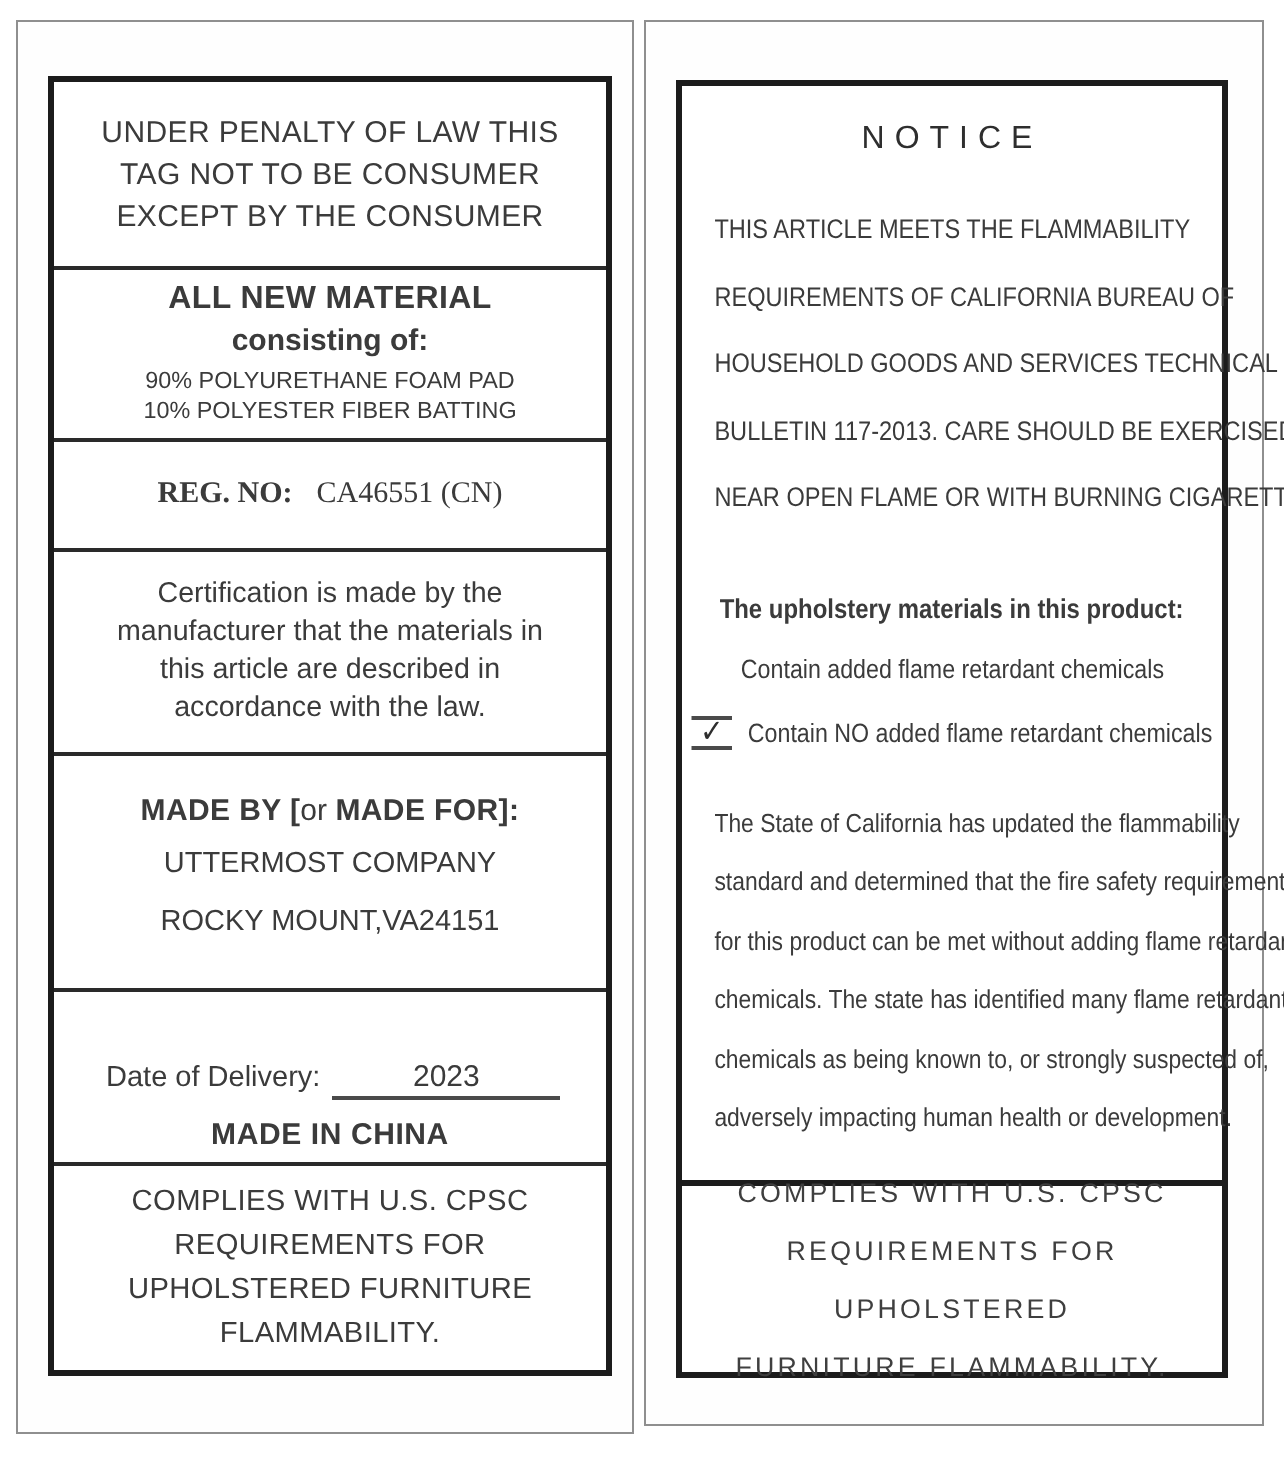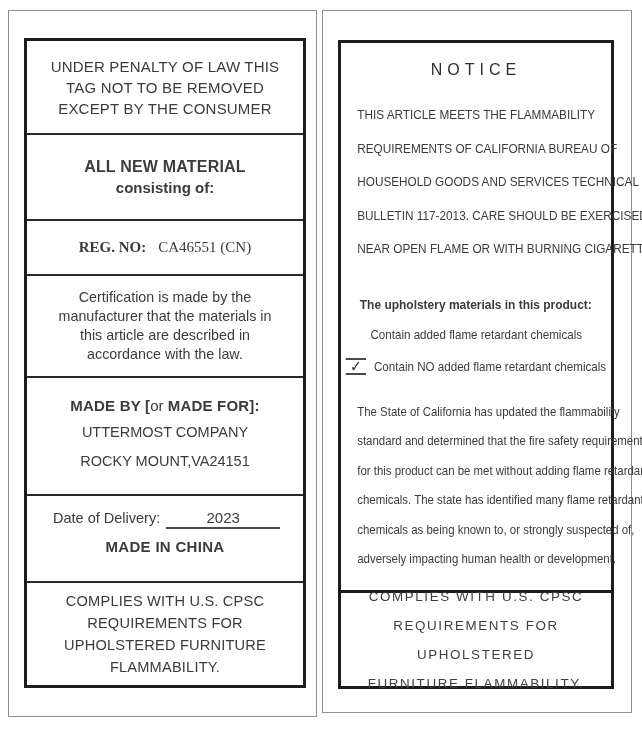--- a/index.html
+++ b/index.html
@@ -44,21 +44,21 @@
   .material-title{font-weight:bold;font-size:16px;letter-spacing:.2px;}
   .material-subtitle{font-weight:bold;font-size:15px;margin-top:3px;}
   .material-comp{font-size:11.7px;line-height:15px;margin-top:4px;}
   .sec-reg{height:55px;font-size:15px;flex-direction:row;gap:12px;font-family:Liberation Serif, serif;}
   .reg-label{font-weight:bold;}
   .sec-cert{height:102px;font-size:14.3px;line-height:19px;}
   .sec-madeby{height:118px;font-size:14.5px;}
   .madeby-heading{font-size:15px;margin-bottom:4px;}
   .madeby-heading b{letter-spacing:.2px;}
   .addr-line{line-height:29px;}
-  .sec-delivery{height:87px;align-items:stretch;justify-content:flex-start;padding-top:13px;}
+  .sec-delivery{height:87px;align-items:stretch;justify-content:flex-start;padding-top:34px;}
   .date-row{display:flex;align-items:baseline;padding-left:26px;font-size:14.5px;text-align:left;}
   .date-line{
     display:inline-block;min-width:114px;margin-left:6px;
     border-bottom:2px solid #4a4a4a;text-align:center;
     font-size:15px;padding-bottom:1px;
   }
   .made-in{font-weight:bold;font-size:15px;letter-spacing:.3px;margin-top:9px;text-align:center;}
   .sec-complies{flex:1;font-size:14.6px;line-height:22px;letter-spacing:.2px;}
 
   
@@ -84,27 +84,31 @@
   }
 </style>
 </head>
 <body>
 
 <div class="panel panel-left">
   <div class="label-box left">
 
     <div class="sec sec-penalty">
       <div>UNDER PENALTY OF LAW THIS</div>
-      <div>TAG NOT TO BE REMOVED</div>
+      <div>TAG NOT TO BE CONSUMER</div>
       <div>EXCEPT BY THE CONSUMER</div>
     </div>
 
     <div class="sec sec-material">
       <div class="material-title">ALL NEW MATERIAL</div>
       <div class="material-subtitle">consisting of:</div>
+      <div class="material-comp">
+        <div>90% POLYURETHANE FOAM PAD</div>
+        <div>10% POLYESTER FIBER BATTING</div>
+      </div>
     </div>
 
     <div class="sec sec-reg">
       <span class="reg-label">REG. NO:</span>
       <span>CA46551 (CN)</span>
     </div>
 
     <div class="sec sec-cert">
       <div>Certification is made by the</div>
       <div>manufacturer that the materials in</div>

